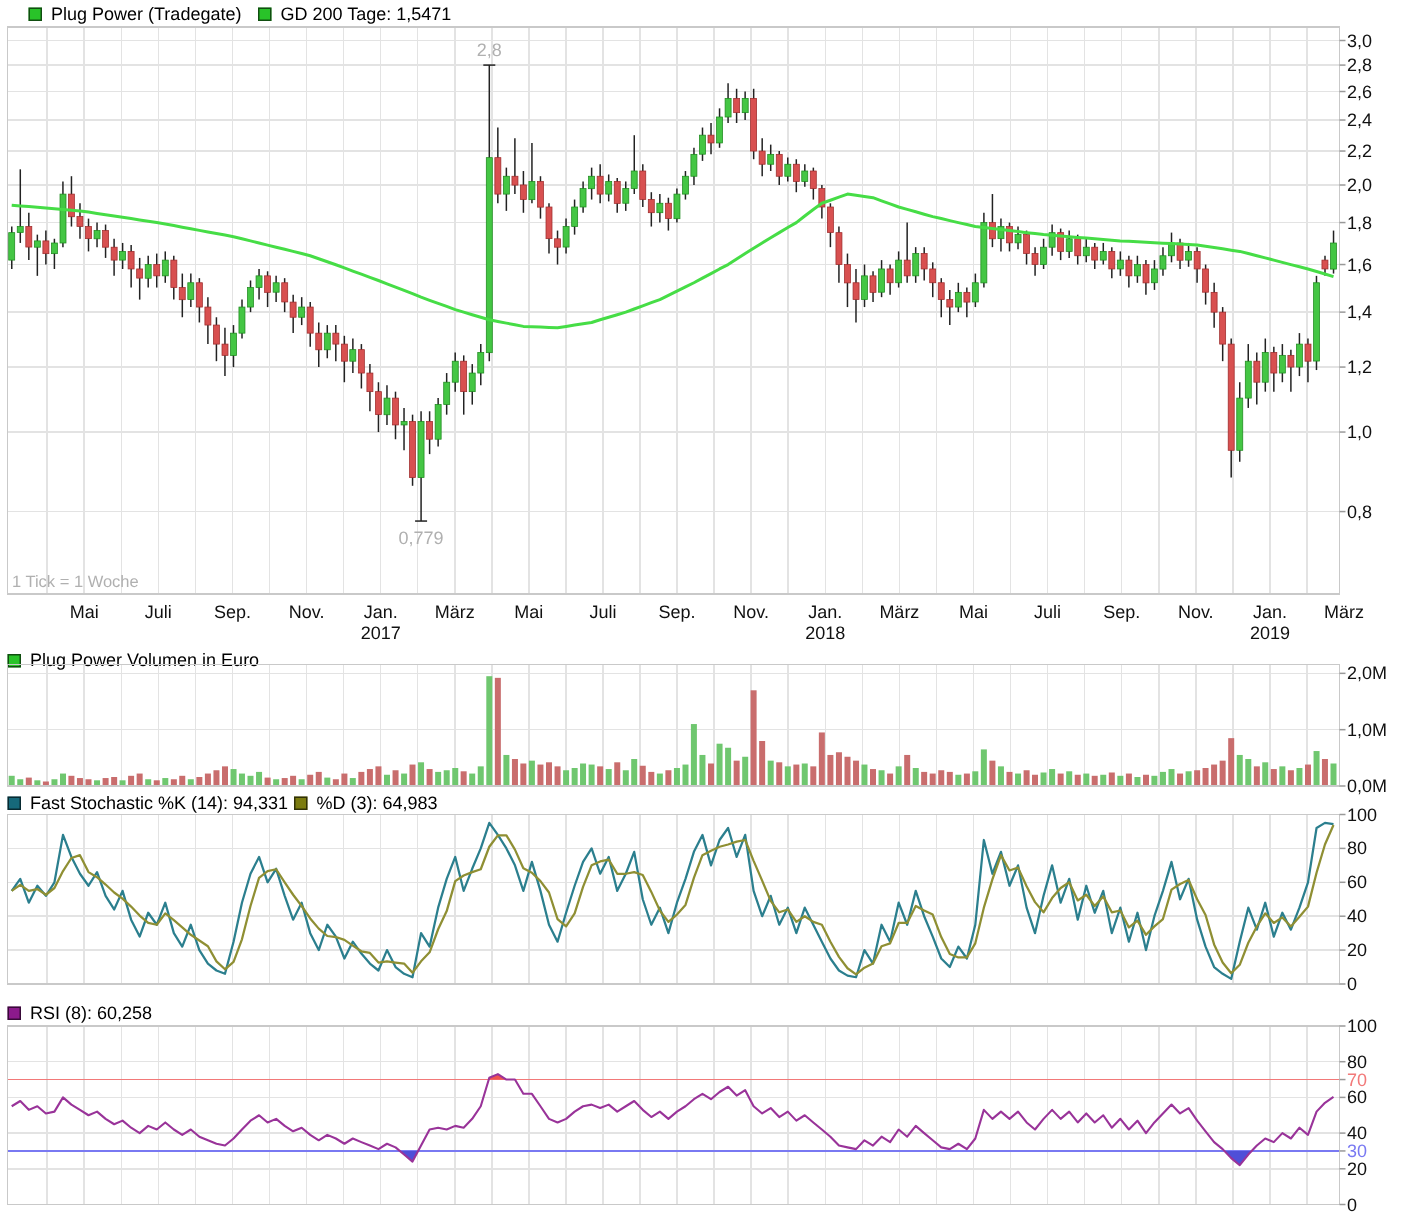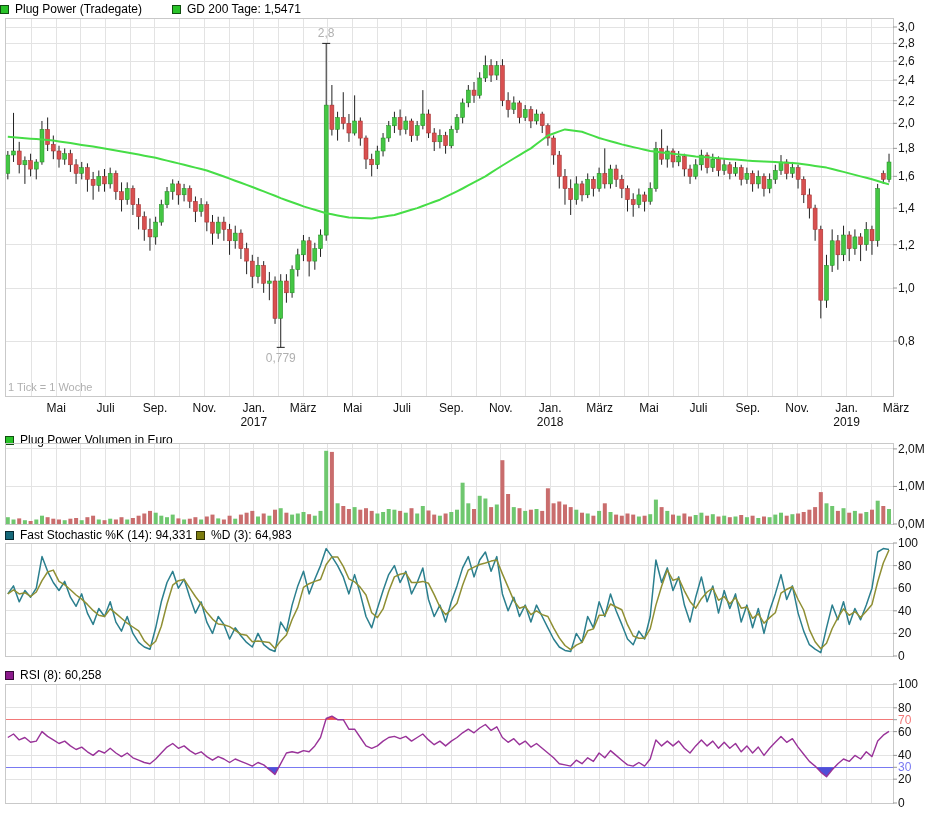--- a/index.html
+++ b/index.html
@@ -10,21 +10,21 @@
   .sw{width:9px;height:9px;display:inline-block;border:1px solid rgba(0,0,0,.6);
       box-sizing:border-box;flex:0 0 auto;}
   svg{position:absolute;left:0;top:0;}
   svg text{font-family:"Liberation Sans",sans-serif;}
 </style>
 </head>
 <body>
 
 <div class="root">
 
-  <div class="legend" style="left:0;top:2px;">
+  <div class="legend" style="left:19px;top:2px;">
     <span class="sw" style="background: rgb(41, 195, 41);"></span>
     <span>Plug Power (Tradegate)</span>
   </div>
   <div class="legend" style="left:152px;top:2px;padding-left:20px;">
     <span class="sw" style="background: rgb(41, 195, 41);"></span>
     <span>GD 200 Tage: 1,5471</span>
   </div>
 
   <div class="legend" style="left:5px;top:433px;">
     <span class="sw" style="background: rgb(41, 195, 41);"></span>

